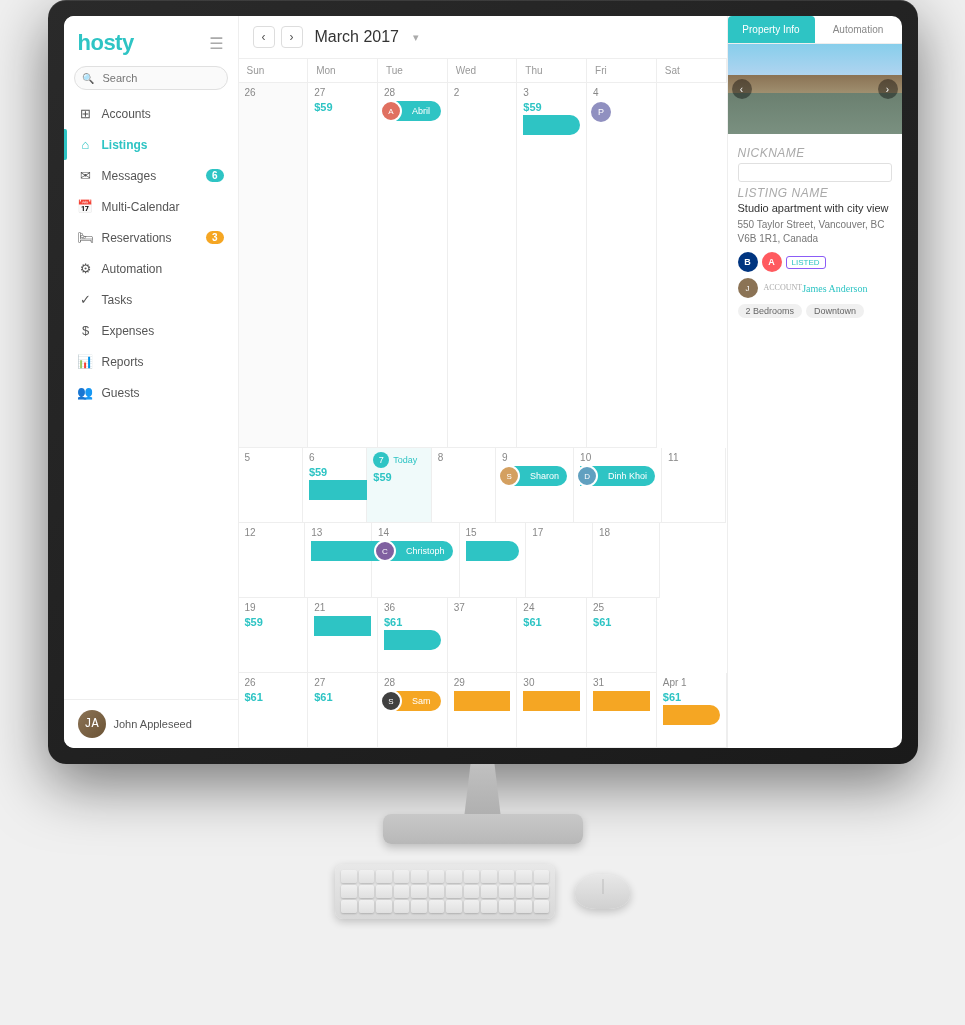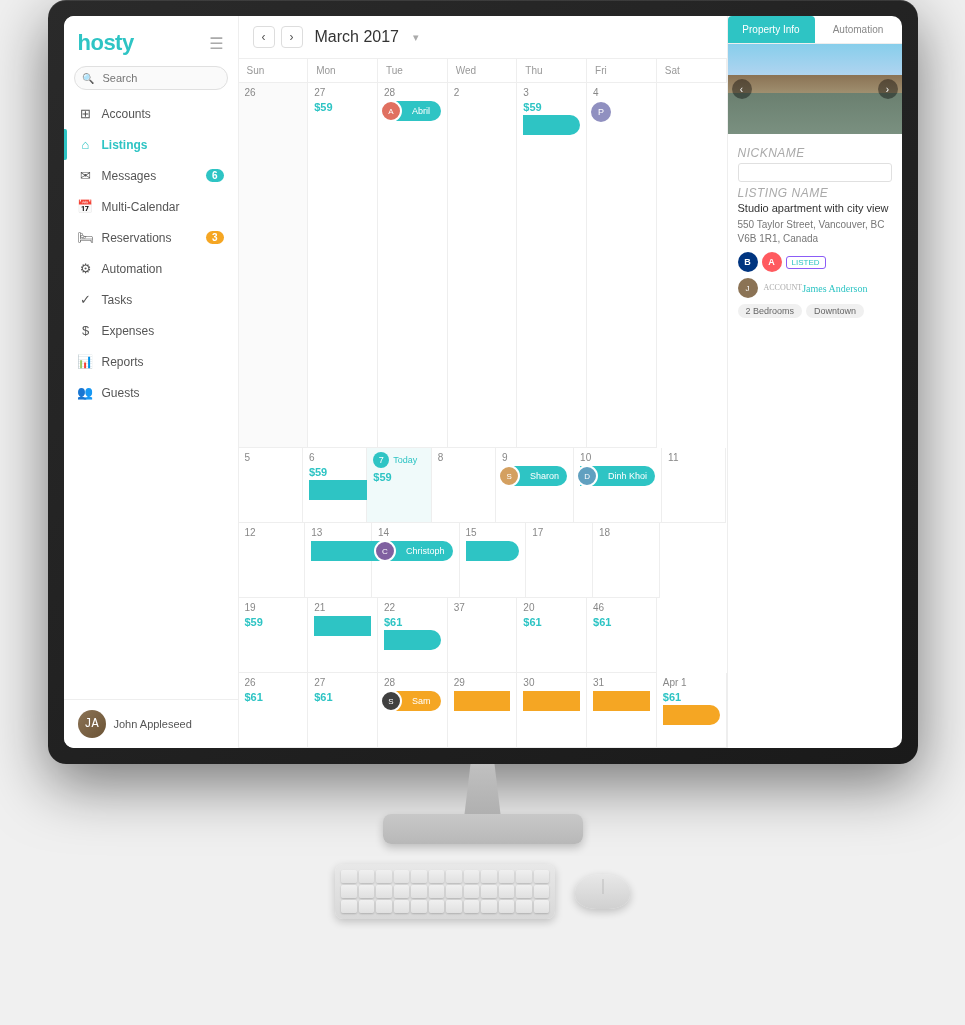--- a/index.html
+++ b/index.html
@@ -748,33 +748,33 @@
           <div style="display:grid;grid-template-columns:repeat(7,1fr);">
             <div class="cal-cell">
               <span class="day-num">19</span>
               <span class="price-tag">$59</span>
             </div>
             <div class="cal-cell">
               <span class="day-num">21</span>
               <div class="event-bar event-teal" style="border-radius:0;"></div>
             </div>
             <div class="cal-cell">
-              <span class="day-num">22</span>
+              <span class="day-num">36</span>
               <span class="price-tag">$61</span>
               <div class="event-bar event-teal" style="border-radius:0 10px 10px 0;"></div>
             </div>
             <div class="cal-cell">
                 <span class="day-num">37</span>
               </div>
             <div class="cal-cell">
-              <span class="day-num">20</span>
+              <span class="day-num">24</span>
               <span class="price-tag">$61</span>
             </div>
             <div class="cal-cell">
-              <span class="day-num">46</span>
+              <span class="day-num">25</span>
               <span class="price-tag">$61</span>
             </div>
           </div>
 
           <div style="display:grid;grid-template-columns:repeat(7,1fr);">
             <div class="cal-cell">
               <span class="day-num">26</span>
               <span class="price-tag">$61</span>
             </div>
             <div class="cal-cell">

